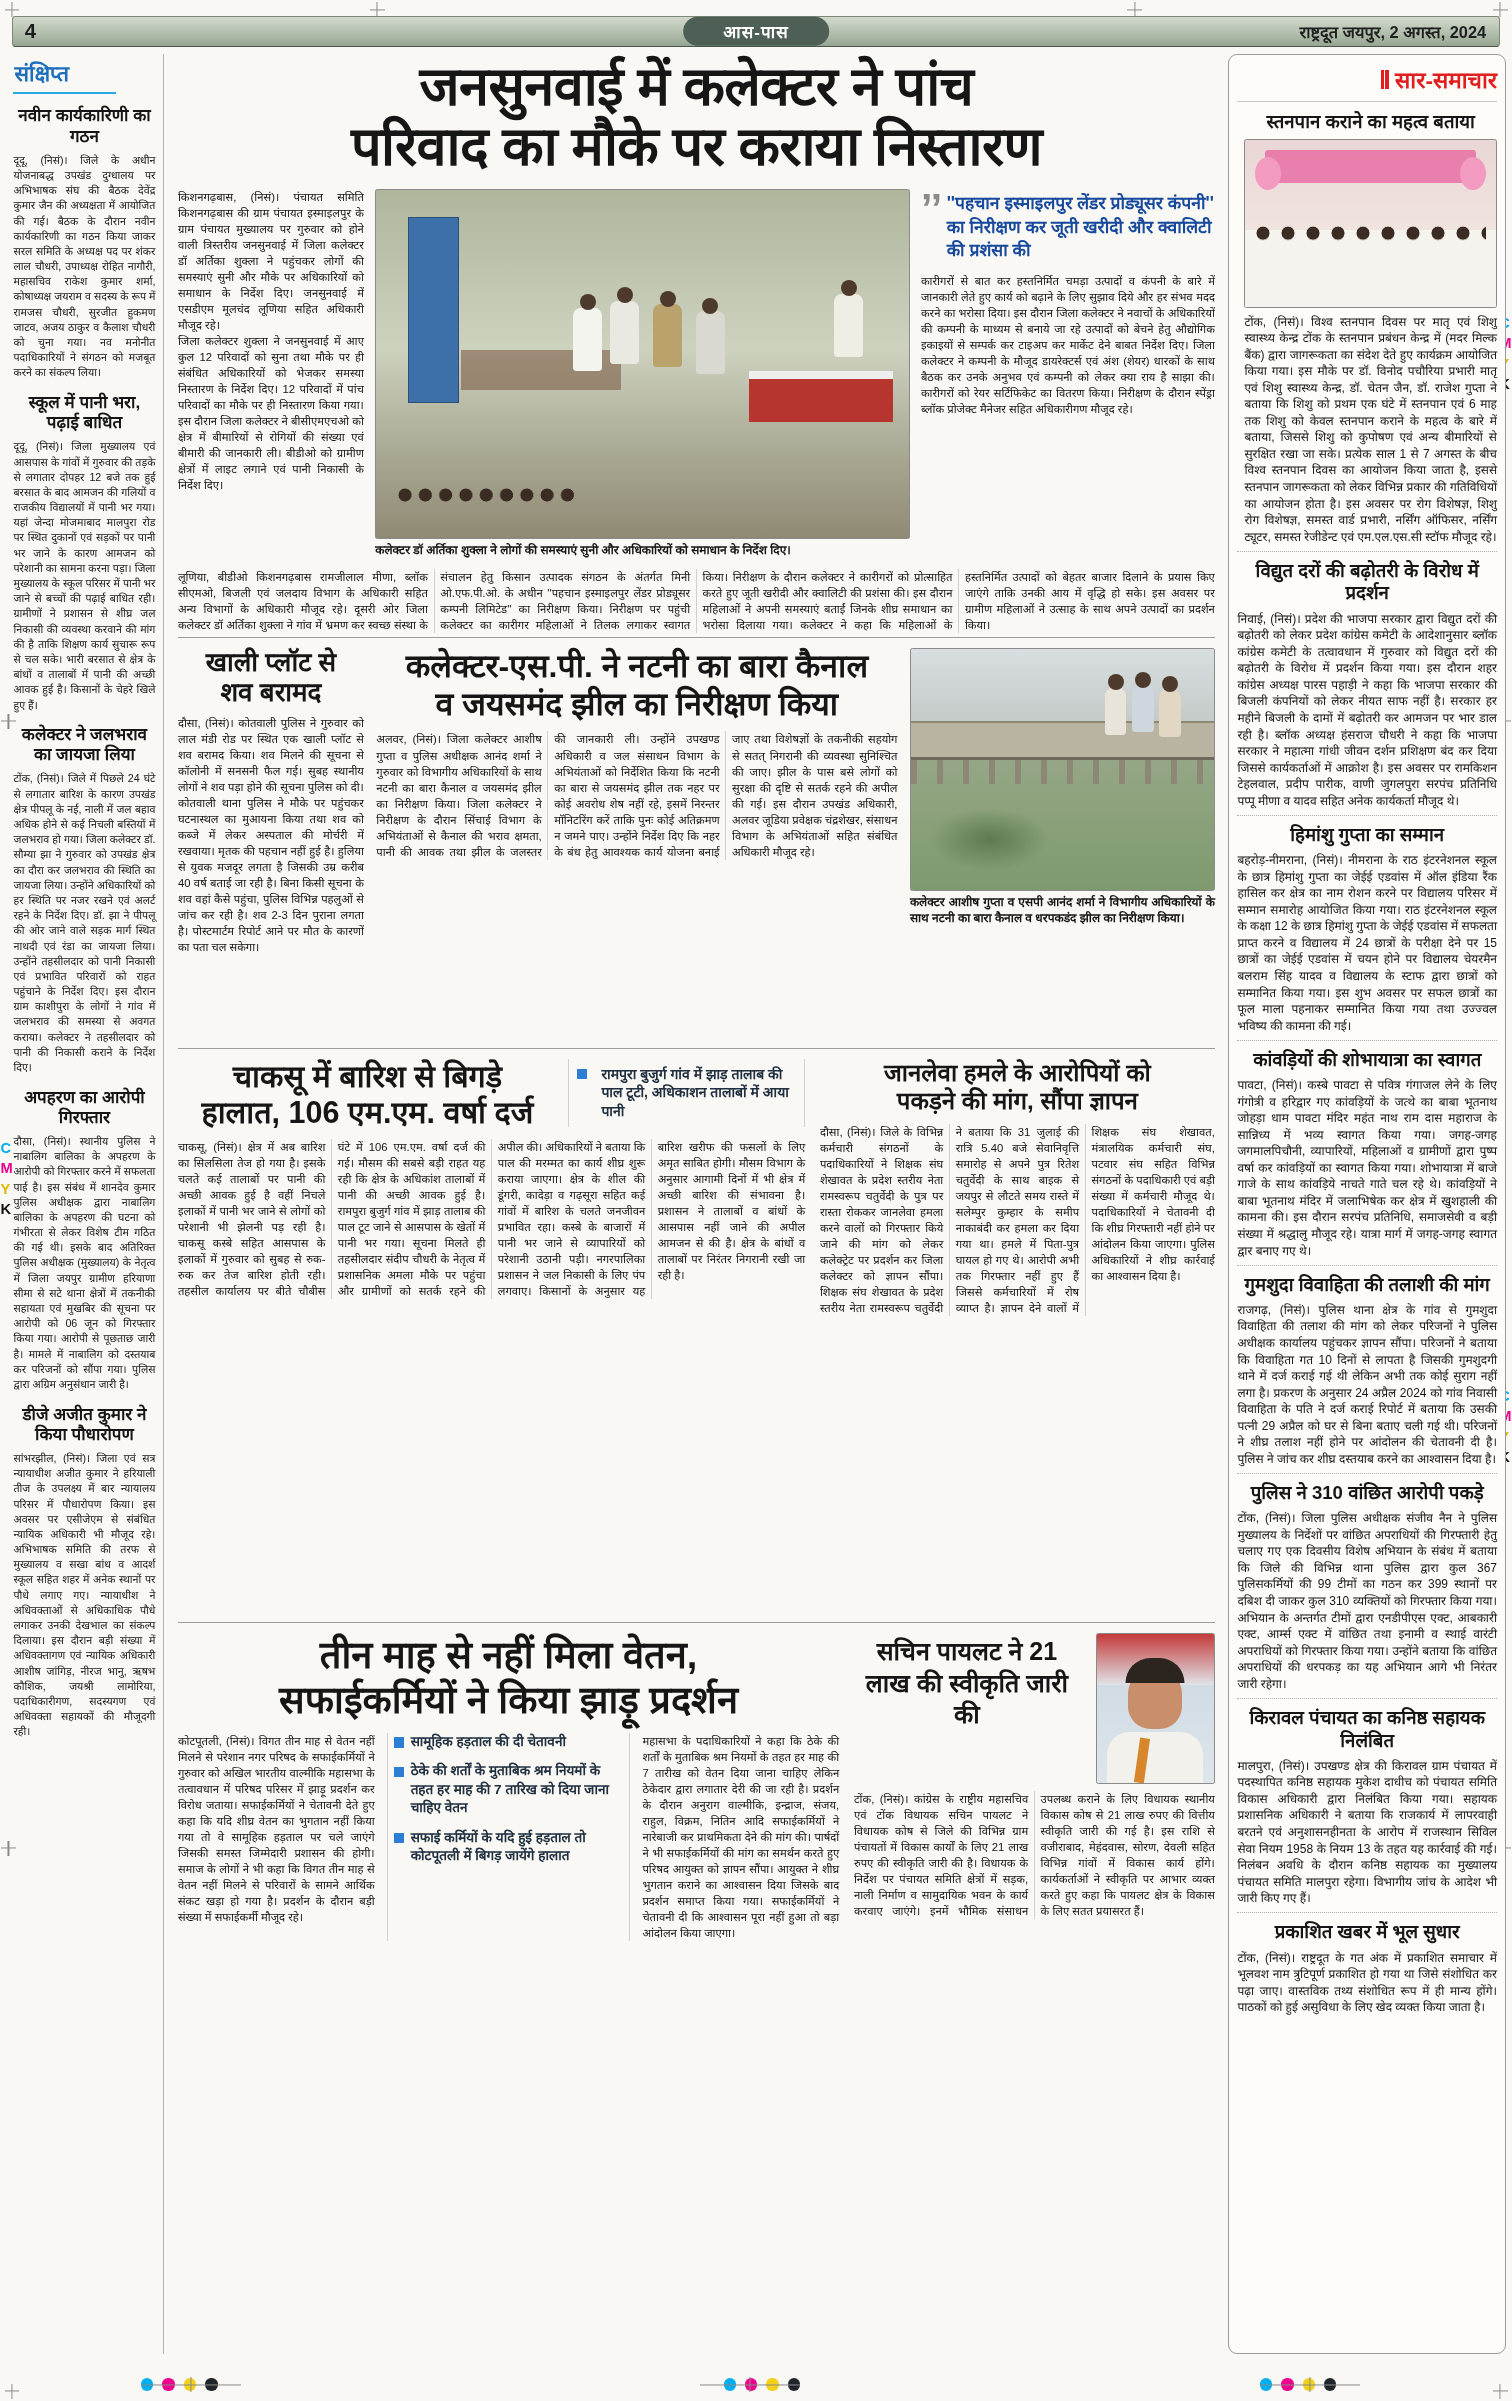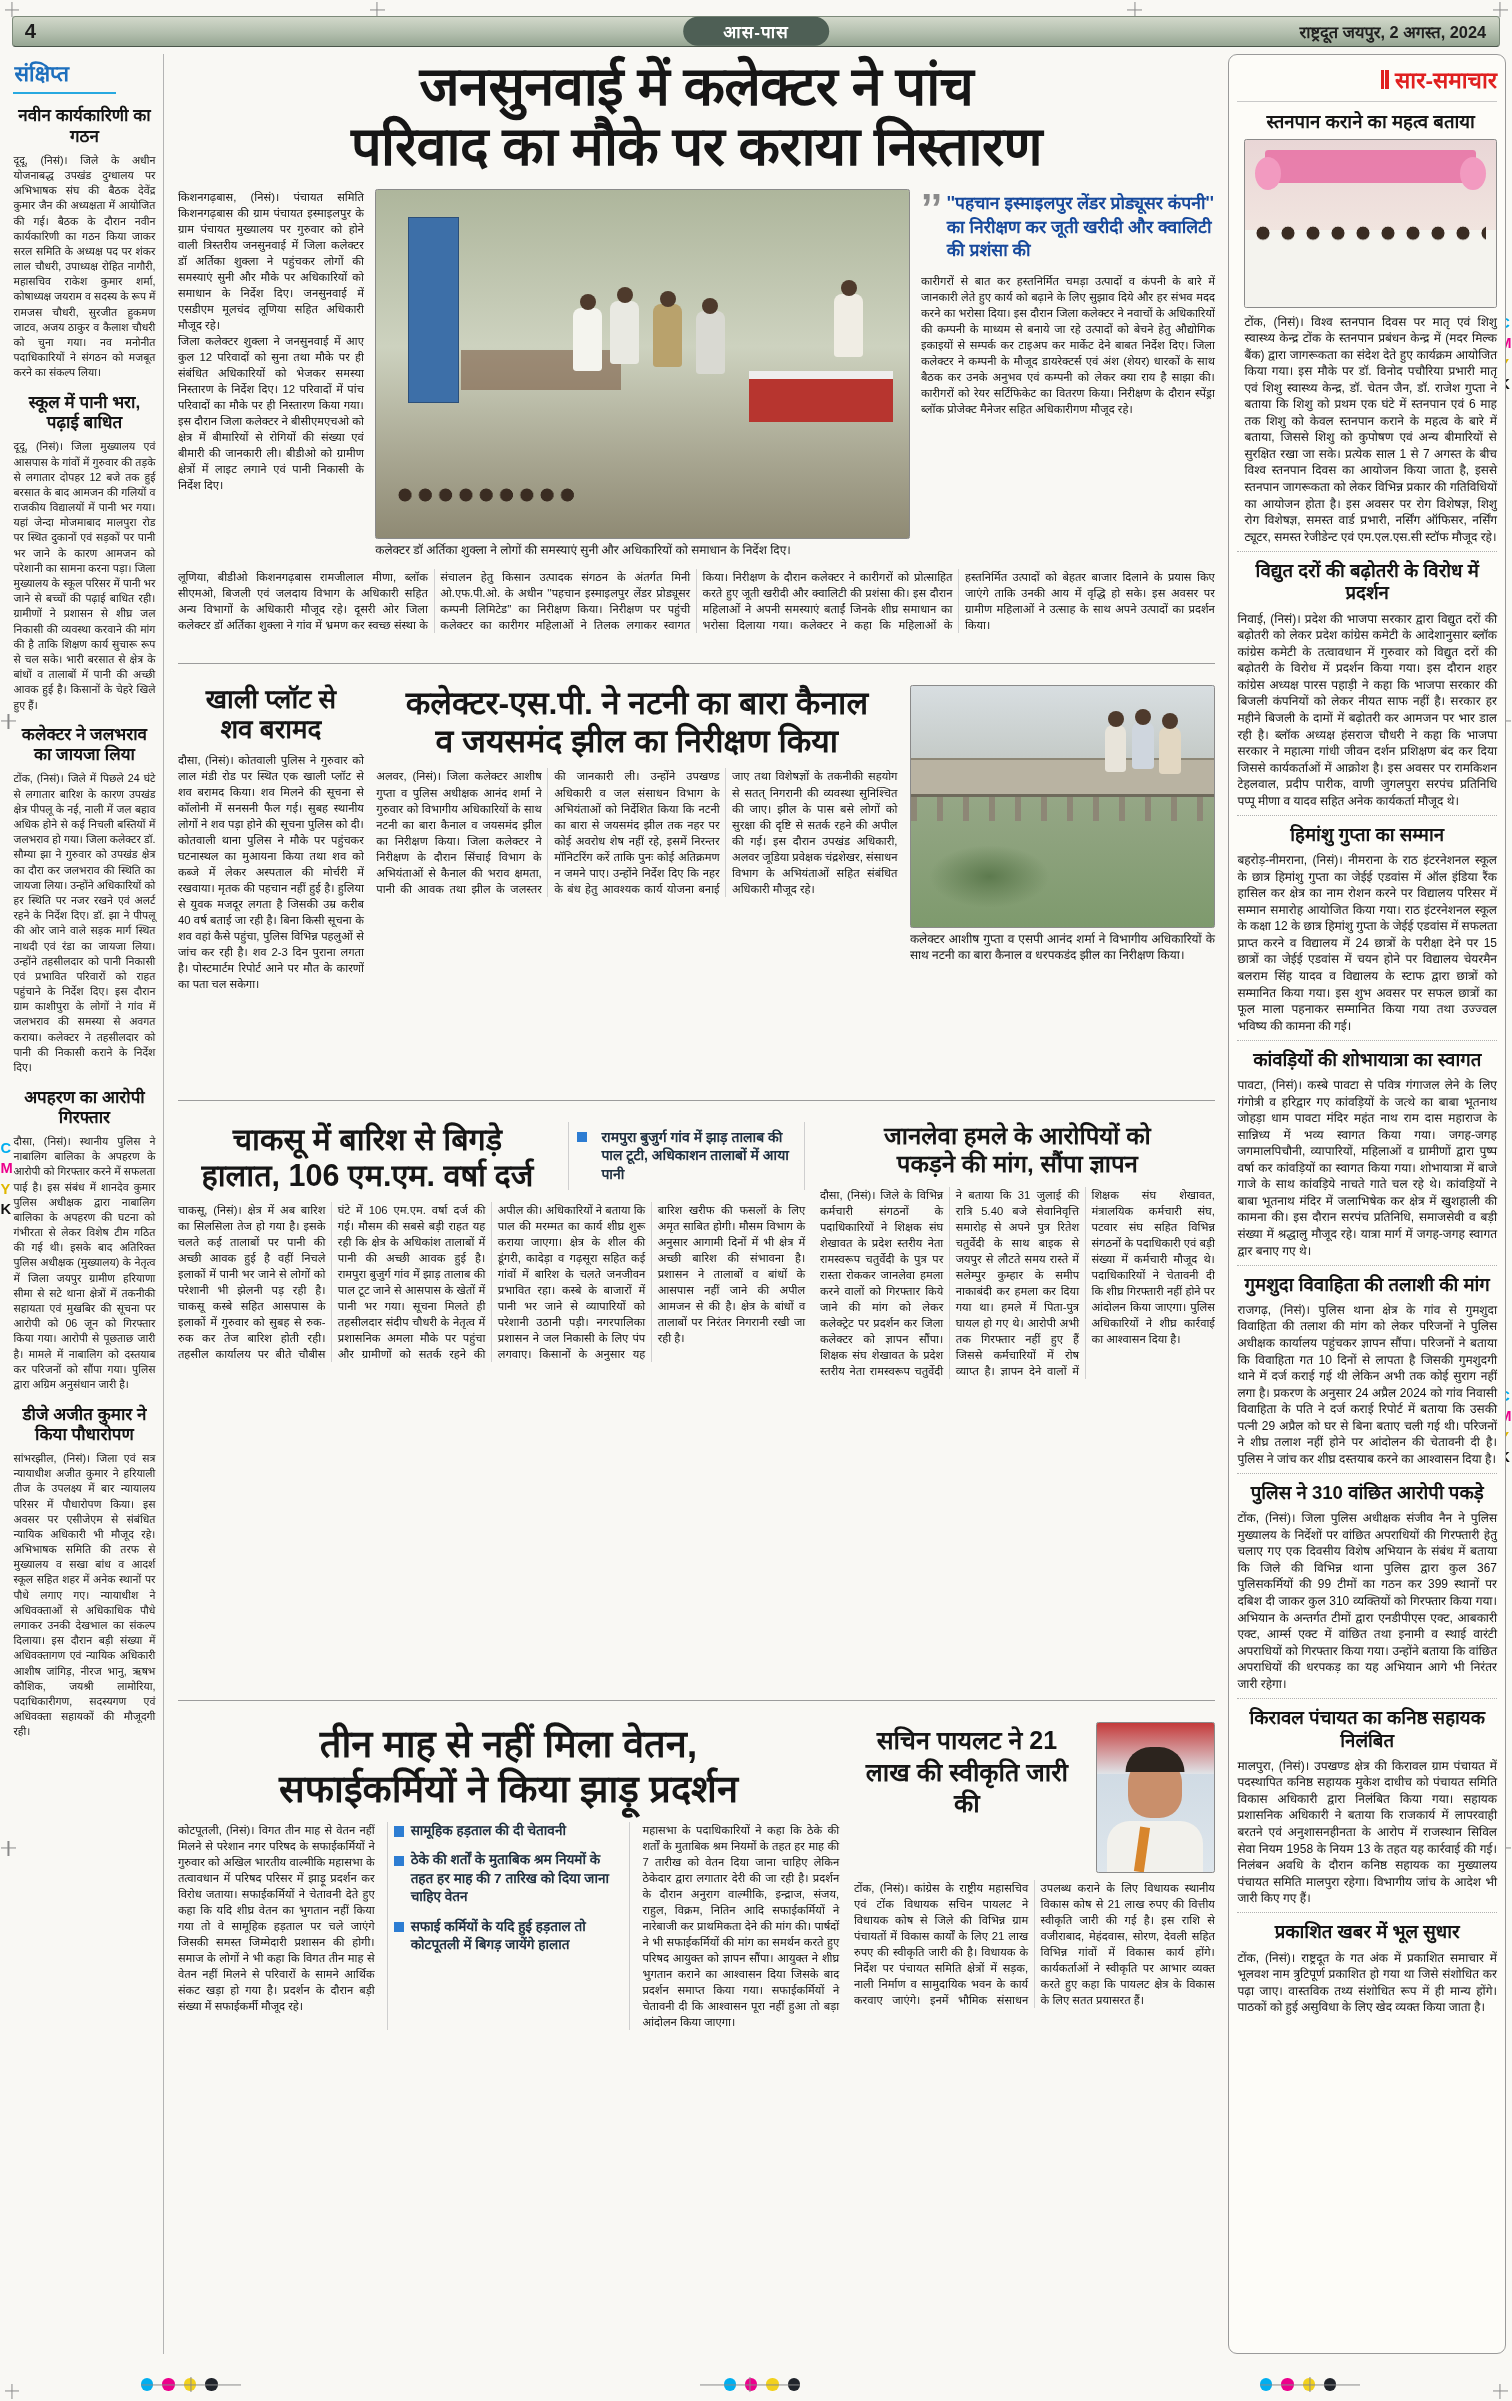--- a/index.html
+++ b/index.html
@@ -35,41 +35,41 @@
   .maincol{padding:2.3px 4.5px;overflow:hidden;}
   .rightcol{
     border:1.1px solid #9a9a9a;border-radius:9px;background:#fdfcf8;
     padding:9px 8px;overflow:hidden;
   }
   
   .jt{text-align:justify;font-size:11.3px;line-height:1.42;white-space:pre-line;margin:0;}
   .cols2{column-count:2;column-gap:12.4px;column-rule:0.6px solid #cfcfcf;}
   .cols3{column-count:3;column-gap:12.4px;column-rule:0.6px solid #cfcfcf;}
   .cols4{column-count:4;column-gap:12.4px;column-rule:0.6px solid #cfcfcf;}
-  .cap{font-size:12px;font-weight:400;line-height:1.3;margin-top:4.5px;text-align:justify;}
+  .cap{font-size:12px;font-weight:700;line-height:1.3;margin-top:4.5px;text-align:justify;}
   
   .brief-head{
     color:#1d6fbd;font-size:21.5px;font-weight:800;padding:1.1px 0 4.5px 1.1px;
     border-bottom:2.8px solid #28a9e0;width:72%;margin-bottom:8px;
   }
   .brief-item h3{text-align:center;font-size:17px;font-weight:800;line-height:1.2;margin:12.4px 0 5.6px;}
   .brief-item p{font-size:10.7px;}
   
   .lead-h{
     text-align:center;font-size:54px;line-height:1.1;font-weight:800;
     margin:1.1px 0 12.4px;letter-spacing:-0.6px;
   }
   .lead-grid{display:grid;grid-template-columns:186px 1fr 294px;gap:11.3px;}
   .lead-fig{margin:0;}
   .quote{margin:3.4px 0 10.2px;display:flex;gap:4.5px;}
   .qm{font-size:41px;line-height:.8;color:#8a8a8a;font-weight:800;}
   .qt{color:#17499c;font-weight:800;font-size:17.5px;line-height:1.35;}
   .lead-bottom{margin-top:10.2px;}
   
-  .band{border-top:0.6px solid #9c9c9c;margin-top:30px;padding-top:21px;}
+  .band{border-top:0.6px solid #9c9c9c;margin-top:4px;padding-top:10px;}
   .bandb{display:grid;grid-template-columns:186px 1fr 305px;gap:12.4px;min-height:407px;}
   .h-md{text-align:center;font-size:26px;font-weight:800;line-height:1.15;margin:0 0 6.8px;}
   .h-lg{text-align:center;font-size:32px;font-weight:800;line-height:1.18;margin:0 0 8px;}
   .canal-figwrap{margin:0;}
   .bandc{display:grid;grid-template-columns:1fr 395px;gap:14.7px;min-height:570px;}
   .chaksu-top{display:grid;grid-template-columns:1fr 237px;gap:11.3px;align-items:start;margin-bottom:8px;}
   .chaksu-top .h-lg{font-size:30.5px;text-align:center;margin:0;}
   .hl-box{border-left:0.6px solid #cfcfcf;border-right:0.6px solid #cfcfcf;padding:5.6px 8px;display:flex;gap:14px;}
   .sq{flex:0 0 auto;width:10.2px;height:10.2px;background:#2d7dd2;margin-top:4.5px;display:inline-block;}
   .hl-t{font-size:14px;font-weight:800;line-height:1.35;color:#203040;}

